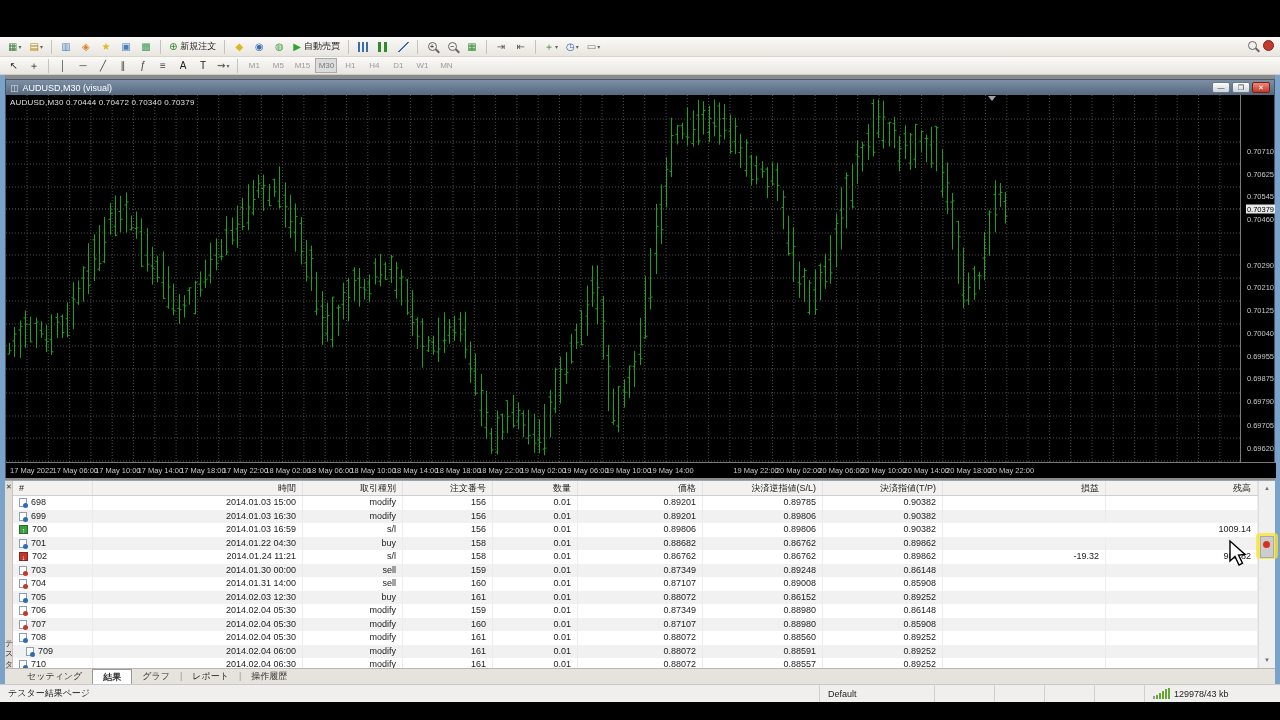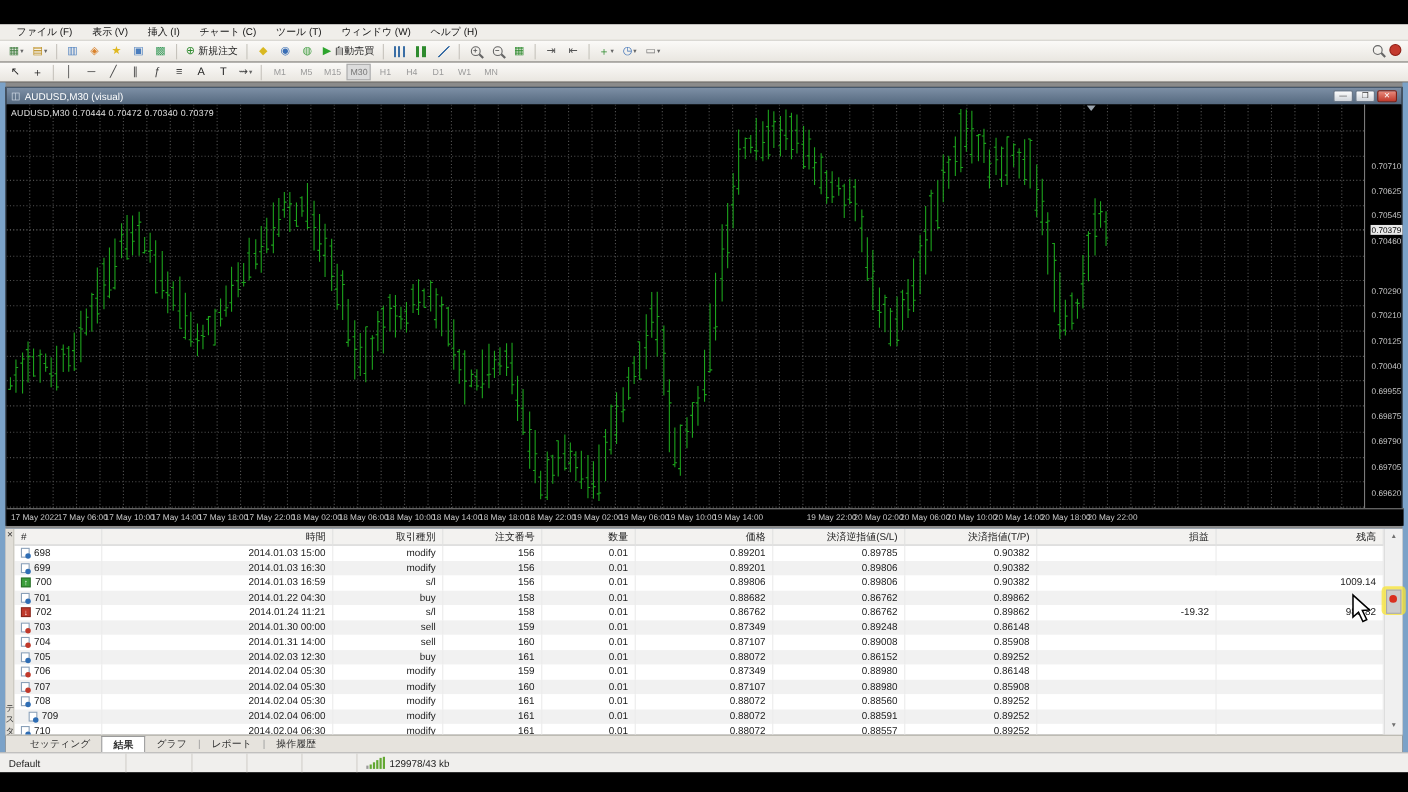--- a/index.html
+++ b/index.html
@@ -82,29 +82,20 @@
   
   .cursor{position:absolute;left:1222px;top:537px;width:34px;height:34px;pointer-events:none;}
 </style>
 </head>
 <body>
 
 <div class="screen">
   <div class="bar-top"></div>
   <div class="bar-bottom"></div>
 
-  <div class="menubar">
-      <div class="menu-item">ファイル (F)</div>
-      <div class="menu-item">表示 (V)</div>
-      <div class="menu-item">挿入 (I)</div>
-      <div class="menu-item">チャート (C)</div>
-      <div class="menu-item">ツール (T)</div>
-      <div class="menu-item">ウィンドウ (W)</div>
-      <div class="menu-item">ヘルプ (H)</div>
-    </div>
 
   <div class="tb tb1">
       <span class="tbtn">
         <span style="color: rgb(63, 125, 63);">▦</span>
         <span class="dd">▾</span>
       </span>
       <span class="tbtn">
         <span style="color: rgb(184, 134, 11);">▤</span>
         <span class="dd">▾</span>
       </span>
@@ -1199,20 +1190,21 @@
       <div class="ttab">セッティング</div>
       <div class="ttab active">結果</div>
       <div class="ttab">グラフ</div>
       <span class="tpipe">|</span>
       <div class="ttab">レポート</div>
       <span class="tpipe">|</span>
       <div class="ttab">操作履歴</div>
     </div>
 
   <div class="statusbar">
+    <div class="ssec grow">テスター結果ページ</div>
     <div class="ssec" style="width:115px">Default</div>
     <div class="ssec" style="width:60px"></div>
     <div class="ssec" style="width:50px"></div>
     <div class="ssec" style="width:50px"></div>
     <div class="ssec" style="width:50px"></div>
     <div class="ssec" style="width:135px;border-right:none">
       <span class="membars">
           <span style="height:3px;background:#999"></span>
           <span style="height:4px"></span>
           <span style="height:6px"></span>

